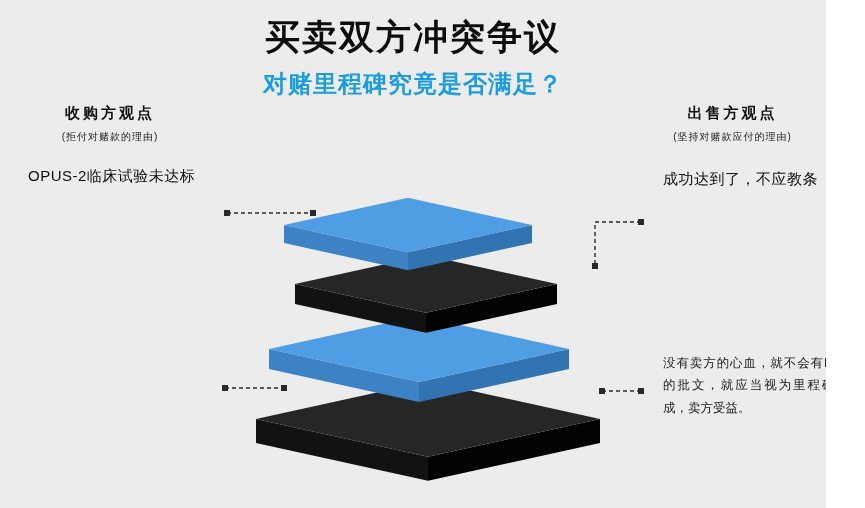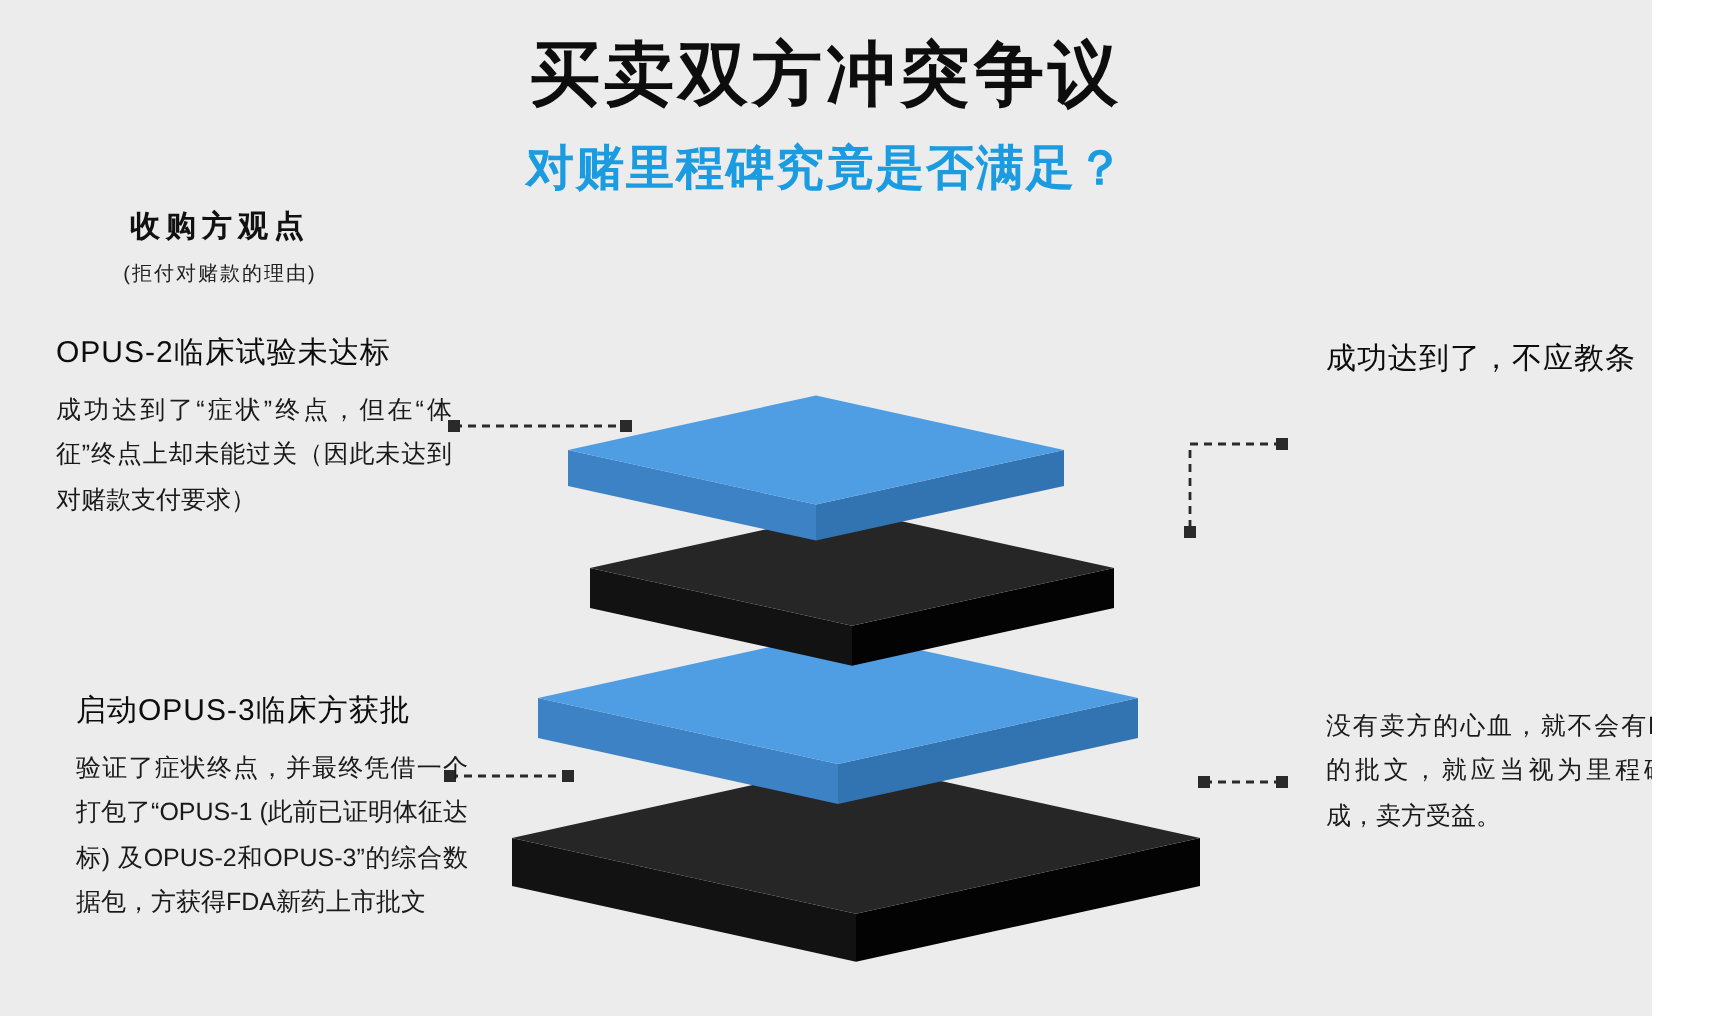--- a/index.html
+++ b/index.html
@@ -64,28 +64,27 @@
   <div class="abs main-title" style="color: rgb(13, 13, 13);">买卖双方冲突争议</div>
   <div class="abs side-header left-header">
     <div class="hd">收购方观点</div>
     <div class="sub">(拒付对赌款的理由)</div>
   </div>
 
   <div class="abs sub-title" style="color: rgb(27, 156, 224);">对赌里程碑究竟是否满足？</div>
 
   <div class="abs note-box box-l1">
     <div class="bx-title">OPUS-2临床试验未达标</div>
-    <div class="bx-body">成功达到了“症状”终点，但在“体征”终点上却未能过关（因此未达到对赌款支付要求）</div>
   </div>
 
-  <div class="abs note-box box-l2">
-    <div class="bx-title">启动OPUS-3临床方获批</div>
-    <div class="bx-body">验证了症状终点，并最终凭借一个打包了“OPUS-1 (此前已证明体征达标) 及OPUS-2和OPUS-3”的综合数据包，方获得FDA新药上市批文</div>
+
+  <div class="abs side-header right-header">
+    <div class="hd">出售方观点</div>
+    <div class="sub">(坚持对赌款应付的理由)</div>
   </div>
-
 
   <div class="abs note-box box-r1">
     <div class="bx-title">成功达到了，不应教条</div>
   </div>
 
   <div class="abs note-box box-r2">
     <div class="bx-body">没有卖方的心血，就不会有FDA的批文，就应当视为里程碑构成，卖方受益。</div>
   </div>
 
 </div>

